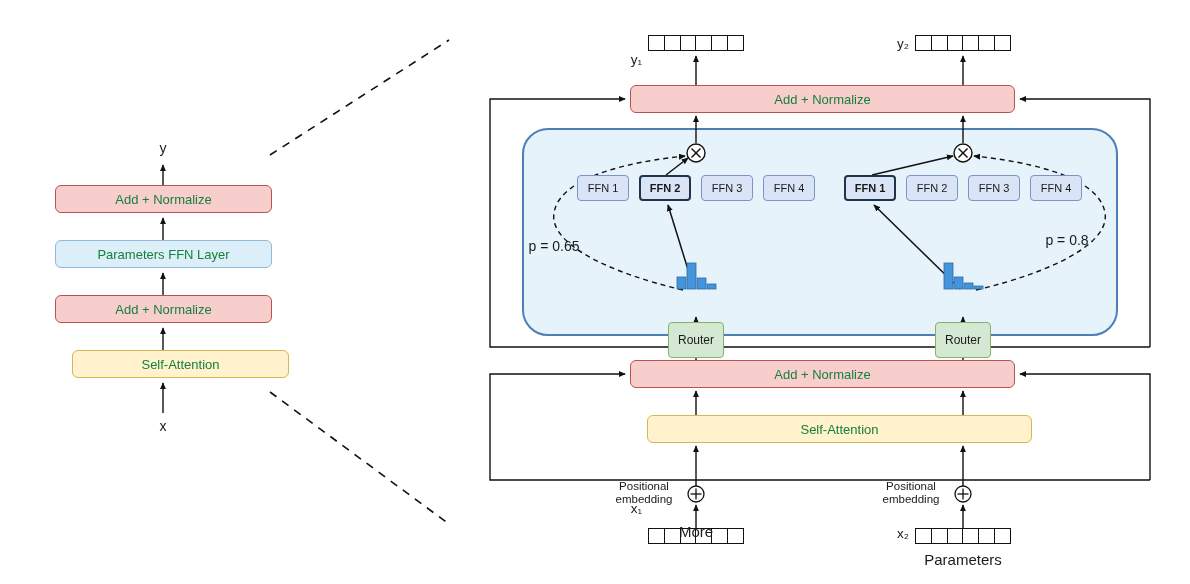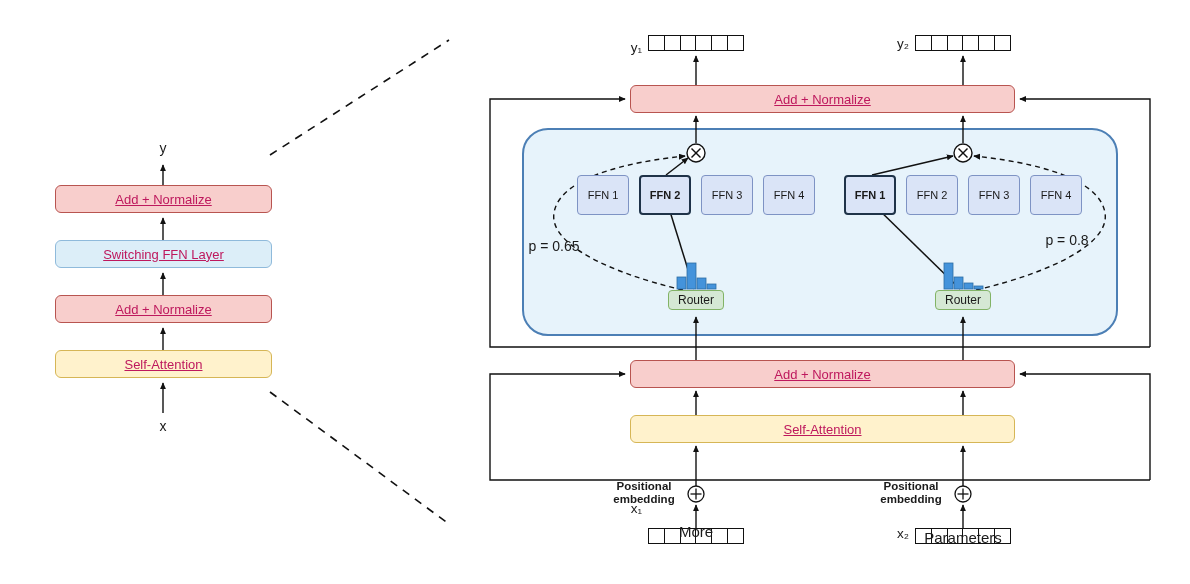--- a/index.html
+++ b/index.html
@@ -4,47 +4,47 @@
 <style>
   * { margin:0; padding:0; box-sizing:border-box; }
   html,body { background:#fff; }
   .canvas {
     position:relative; width:1190px; height:584px; background:#ffffff;
     font-family:"Liberation Sans","DejaVu Sans",sans-serif; color:#1a1a1a; overflow:hidden;
   }
   svg.lines { position:absolute; left:0; top:0; z-index:1; }
   .block {
     position:absolute; z-index:2; display:flex; align-items:center; justify-content:center;
-    font-size:13px; border-radius:6px; color:#be185d;text-decoration:underline;
+    font-size:13px; border-radius:6px; color:#15803d;
   }
   .addnorm   { background:#F8CECC; border:1.4px solid #B85450; }
-  .attn      { background:#FFF2CC; border:1.4px solid #D6B656; }
+  .attn      { background:#FFF2CC; border:1.4px solid #D6B656;margin-left:17px; }
   .switchbox { background:#DCEEF8; border:1.4px solid #8FBADB; }
   .container-box {
     position:absolute; z-index:0; background:#E7F3FB; border:2.6px solid #4C7FB5; border-radius:26px;
   }
   .ffn {
-    position:absolute; z-index:2; width:52px; height:40px; display:flex; align-items:center; justify-content:center;
+    position:absolute; z-index:2; width:52px; height:26px; display:flex; align-items:center; justify-content:center;
     font-size:11px; background:#DAE4F7; border:1.3px solid #7E93C4; border-radius:4px;
   }
   .ffn.selected { border:2px solid #1F3349; font-weight:bold; }
   .router {
-    position:absolute; z-index:2; width:56px; height:20px; display:flex; align-items:center; justify-content:center;
-    font-size:12px; background:#D5E8D4; border:1.4px solid #82B366; border-radius:4px;
+    position:absolute; z-index:2; width:56px; height:36px; display:flex; align-items:center; justify-content:center;
+    font-size:12px; background:#D5E8D4; border:1.4px solid #82B366; border-radius:4px;margin-top:32px;
   }
   .tokens {
     position:absolute; z-index:2; width:96px; height:16px; display:flex;
     border:1.6px solid #111; background:#fff;
   }
   .tokens .cell { flex:1; }
   .tokens .cell:not(:last-child) { border-right:1.3px solid #111; }
   .tok-label { position:absolute; z-index:2; width:34px; text-align:right; font-size:13.5px; }
   .io-label  { position:absolute; z-index:2; width:30px; text-align:center; font-size:14px; }
   .p-label   { position:absolute; z-index:2; font-size:14px; text-align:center; }
-  .pos-label { position:absolute; z-index:2; width:80px; font-size:11.5px; line-height:13px; text-align:center;font-weight:bold; }
+  .pos-label { position:absolute; z-index:2; width:80px; font-size:11.5px; line-height:13px; text-align:center; }
   .caption   { position:absolute; z-index:2; width:100px; font-size:15px; text-align:center; }
 </style>
 </head>
 <body>
 
 <div class="canvas">
 
   <div class="container-box" style="left:522px; top:128px; width:596px; height:208px;"></div>
 
   <svg class="lines" width="1190" height="584">
@@ -133,27 +133,27 @@
         <rect x="0" y="-26" width="9" height="26" fill="#4493DB" stroke="#2E6DA4" stroke-width="0.8"></rect>
         <rect x="10" y="-12" width="9" height="12" fill="#4493DB" stroke="#2E6DA4" stroke-width="0.8"></rect>
         <rect x="20" y="-6" width="9" height="6" fill="#4493DB" stroke="#2E6DA4" stroke-width="0.8"></rect>
         <rect x="30" y="-3" width="9" height="3" fill="#4493DB" stroke="#2E6DA4" stroke-width="0.8"></rect>
       </g>
   </svg>
 
   <div class="io-label" style="left:148px; top:140px;">y</div>
 
   <div class="block addnorm" style="left:55px; top:185px; width:217px; height:28px;">Add + Normalize</div>
-  <div class="block switchbox" style="left:55px; top:240px; width:217px; height:28px;">Switching FFN Layer</div>
+  <div class="block switchbox" style="left:55px; top:240px; width:217px; height:28px;">Parameters FFN Layer</div>
   <div class="block addnorm" style="left:55px; top:295px; width:217px; height:28px;">Add + Normalize</div>
   <div class="block attn" style="left:55px; top:350px; width:217px; height:28px;">Self-Attention</div>
 
   <div class="io-label" style="left:148px; top:418px;">x</div>
 
-  <div class="tok-label" style="left:608px; top:40px;">y₁</div>
+  <div class="tok-label" style="left:608px; top:52px;">y₁</div>
   <div class="tokens" style="left:648px; top:35px;">
       <div class="cell"></div>
       <div class="cell"></div>
       <div class="cell"></div>
       <div class="cell"></div>
       <div class="cell"></div>
       <div class="cell"></div>
     </div>
   <div class="tok-label" style="left:875px; top:36px;">y₂</div>
   <div class="tokens" style="left:915px; top:35px;">
@@ -202,15 +202,15 @@
   <div class="tokens" style="left:915px; top:528px;">
       <div class="cell"></div>
       <div class="cell"></div>
       <div class="cell"></div>
       <div class="cell"></div>
       <div class="cell"></div>
       <div class="cell"></div>
     </div>
 
   <div class="caption" style="left:646px; top:523px;">More</div>
-  <div class="caption" style="left:913px; top:529px;">Parameters</div>
+  <div class="caption" style="left:913px; top:551px;">Parameters</div>
 
 </div>
 
 </body></html>

